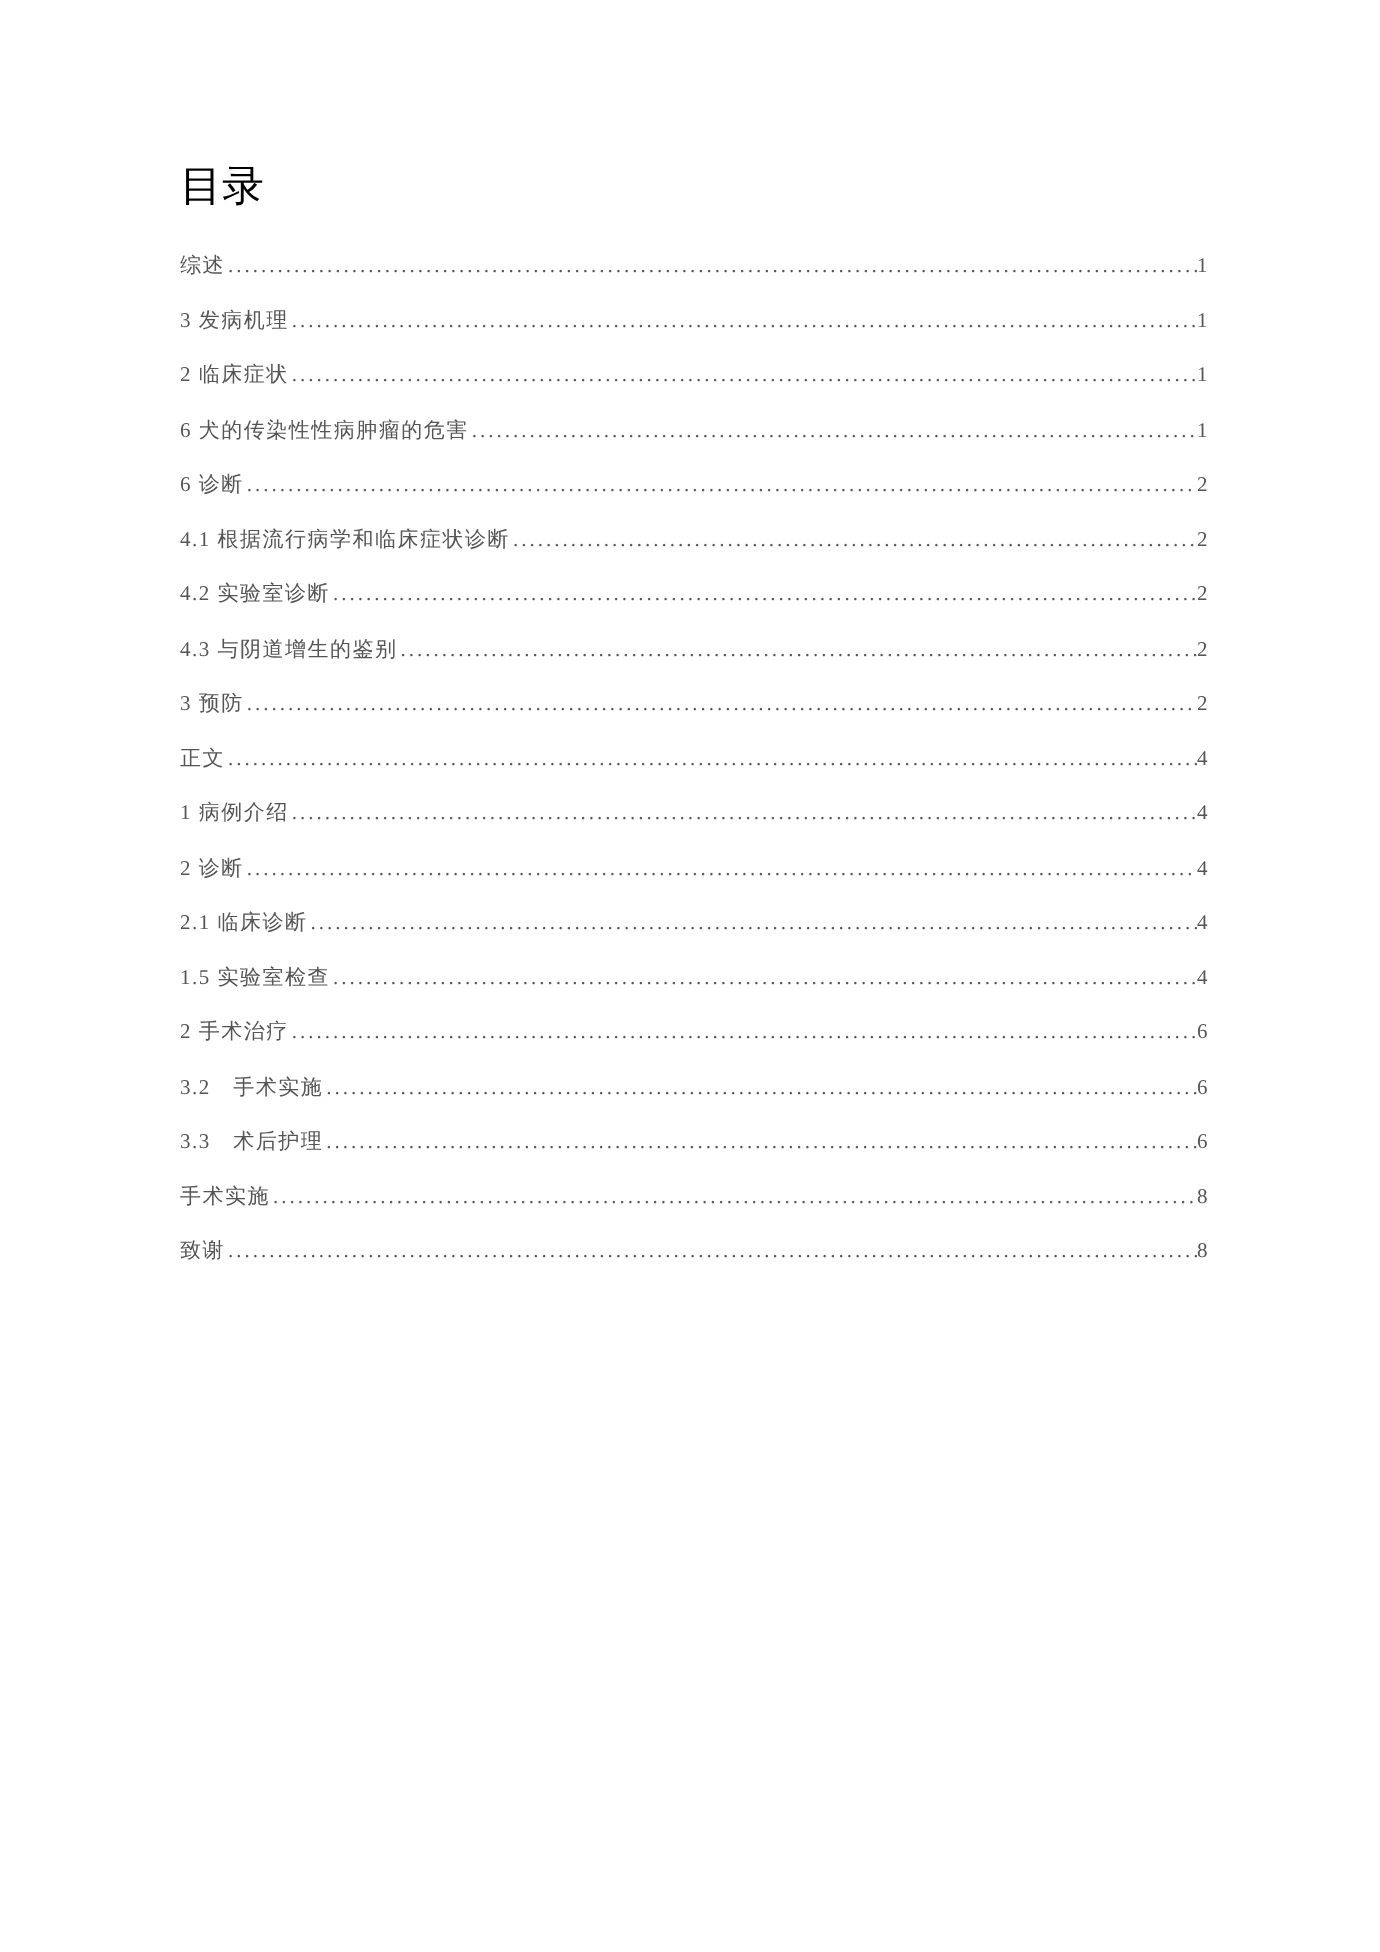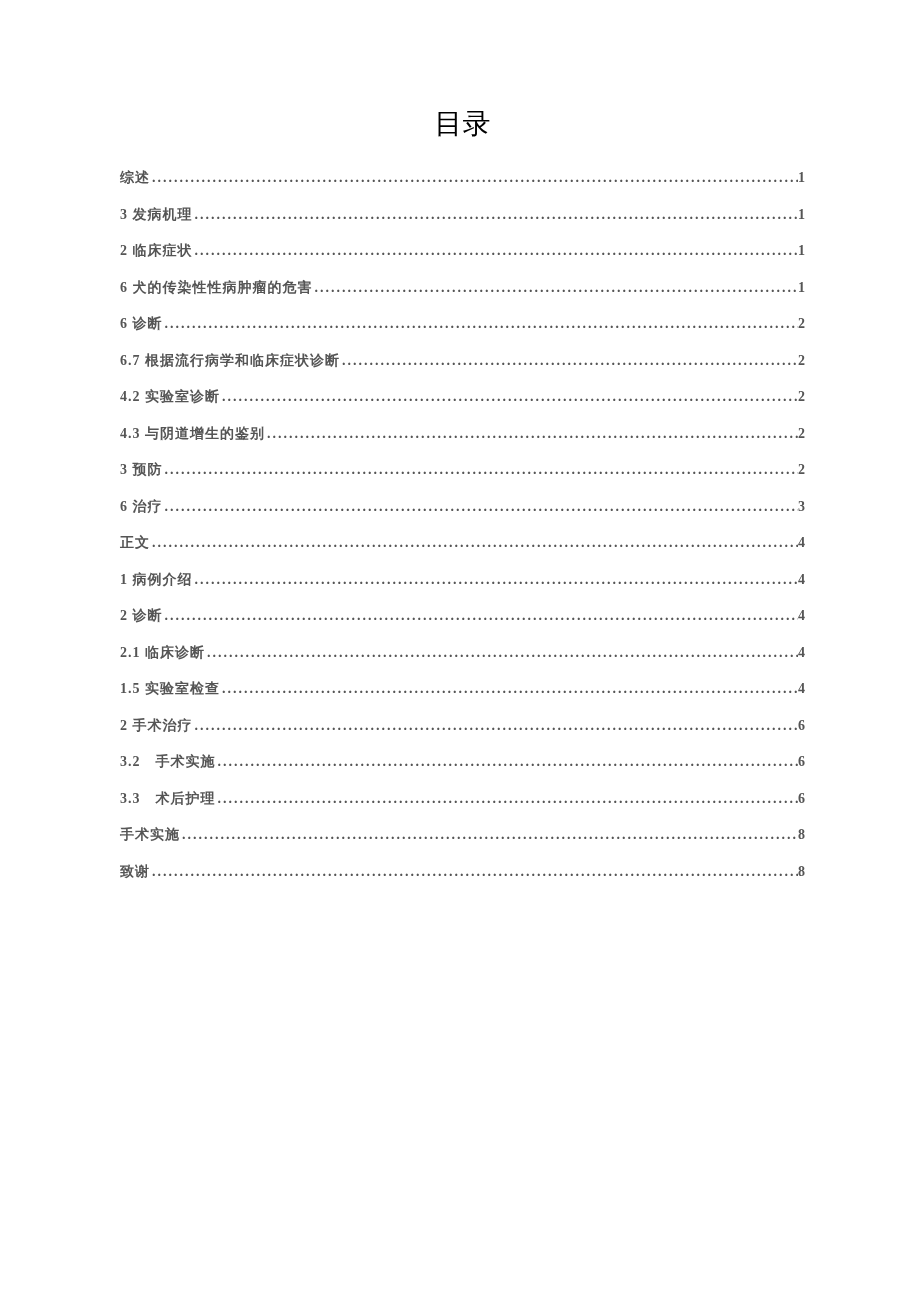--- a/index.html
+++ b/index.html
@@ -8,39 +8,37 @@
       box-sizing: border-box;
     }
     body {
       background: #ffffff;
       font-family: "SimSun", "宋体", serif;
       width: 920px;
       height: 1301px;
       padding: 105px 115px 0 120px;
     }
     .toc-title {
-      text-align: center;
       font-size: 28px;
       font-weight: normal;
       color: #000000;
       margin-bottom: 28px;
       font-family: "SimSun", "宋体", serif;
     }
     .toc-list {
       list-style: none;
     }
     .toc-entry {
       display: flex;
       align-items: flex-end;
       font-size: 14px;
       color: #555555;
       line-height: 1;
       margin-bottom: 22.5px;
       white-space: nowrap;
-      font-weight: bold;
     }
     .toc-label {
       flex-shrink: 0;
       letter-spacing: 1px;
     }
     .toc-dots {
       flex: 1;
       overflow: hidden;
       letter-spacing: 2px;
       color: #555555;
@@ -79,43 +77,38 @@
     <span class="toc-label">6 犬的传染性性病肿瘤的危害</span>
     <span class="toc-dots"></span>
     <span class="toc-page">1</span>
   </li>
   <li class="toc-entry">
     <span class="toc-label">6 诊断</span>
     <span class="toc-dots"></span>
     <span class="toc-page">2</span>
   </li>
   <li class="toc-entry">
-    <span class="toc-label">6.7 根据流行病学和临床症状诊断</span>
+    <span class="toc-label">4.1 根据流行病学和临床症状诊断</span>
     <span class="toc-dots"></span>
     <span class="toc-page">2</span>
   </li>
   <li class="toc-entry">
     <span class="toc-label">4.2 实验室诊断</span>
     <span class="toc-dots"></span>
     <span class="toc-page">2</span>
   </li>
   <li class="toc-entry">
     <span class="toc-label">4.3 与阴道增生的鉴别</span>
     <span class="toc-dots"></span>
     <span class="toc-page">2</span>
   </li>
   <li class="toc-entry">
     <span class="toc-label">3 预防</span>
     <span class="toc-dots"></span>
     <span class="toc-page">2</span>
-  </li>
-  <li class="toc-entry">
-    <span class="toc-label">6 治疗</span>
-    <span class="toc-dots"></span>
-    <span class="toc-page">3</span>
   </li>
   <li class="toc-entry">
     <span class="toc-label">正文</span>
     <span class="toc-dots"></span>
     <span class="toc-page">4</span>
   </li>
   <li class="toc-entry">
     <span class="toc-label">1 病例介绍</span>
     <span class="toc-dots"></span>
     <span class="toc-page">4</span>

